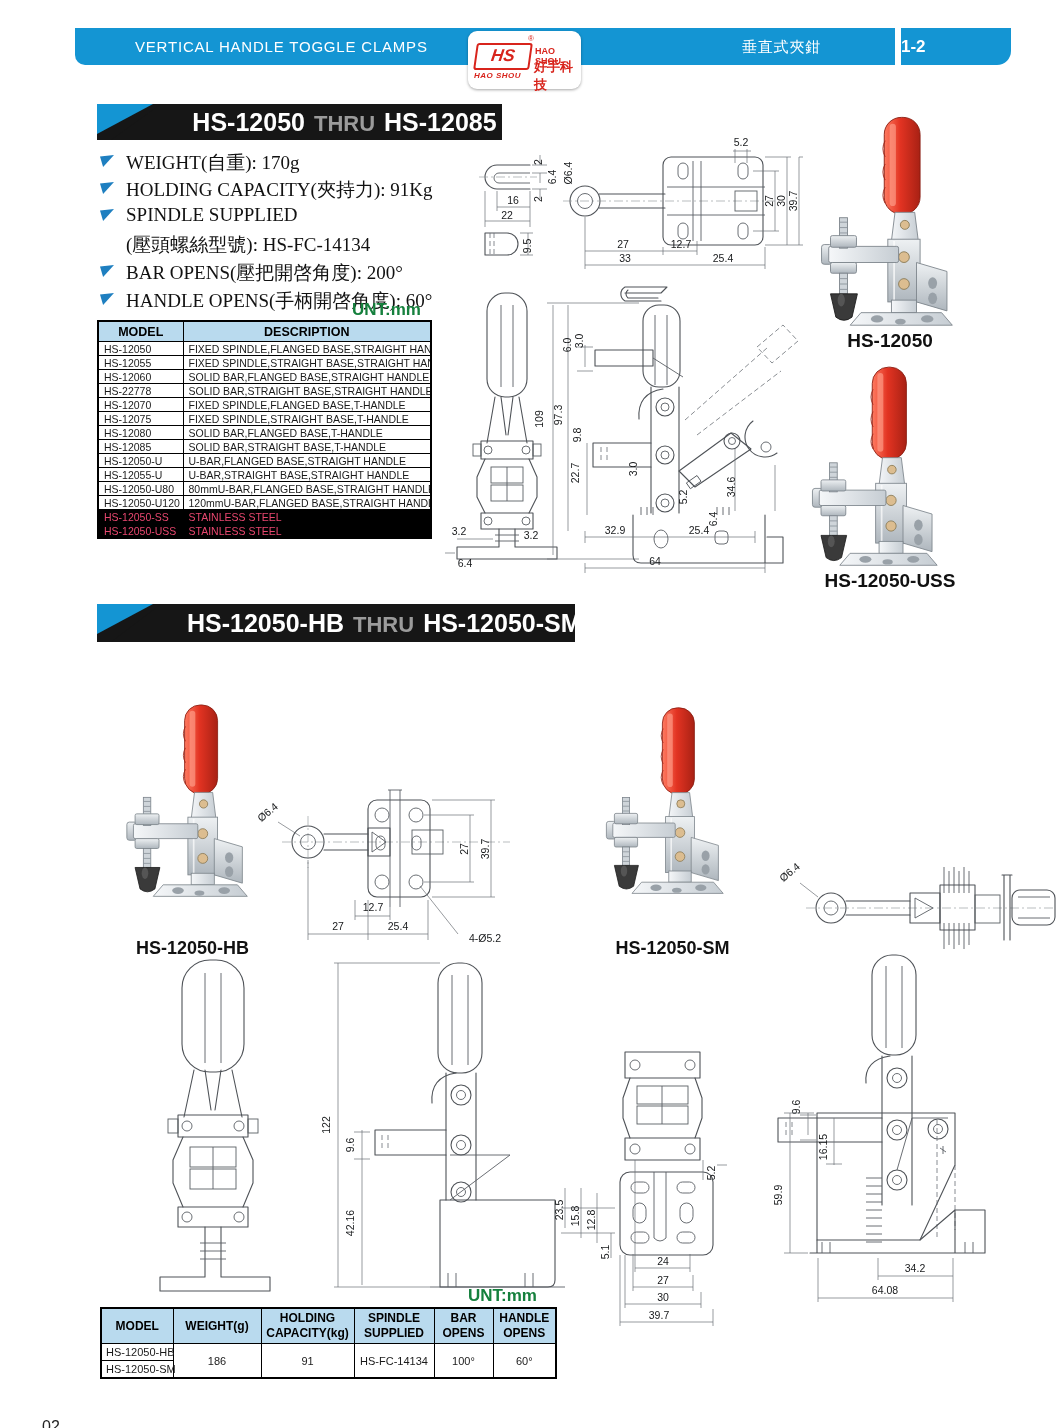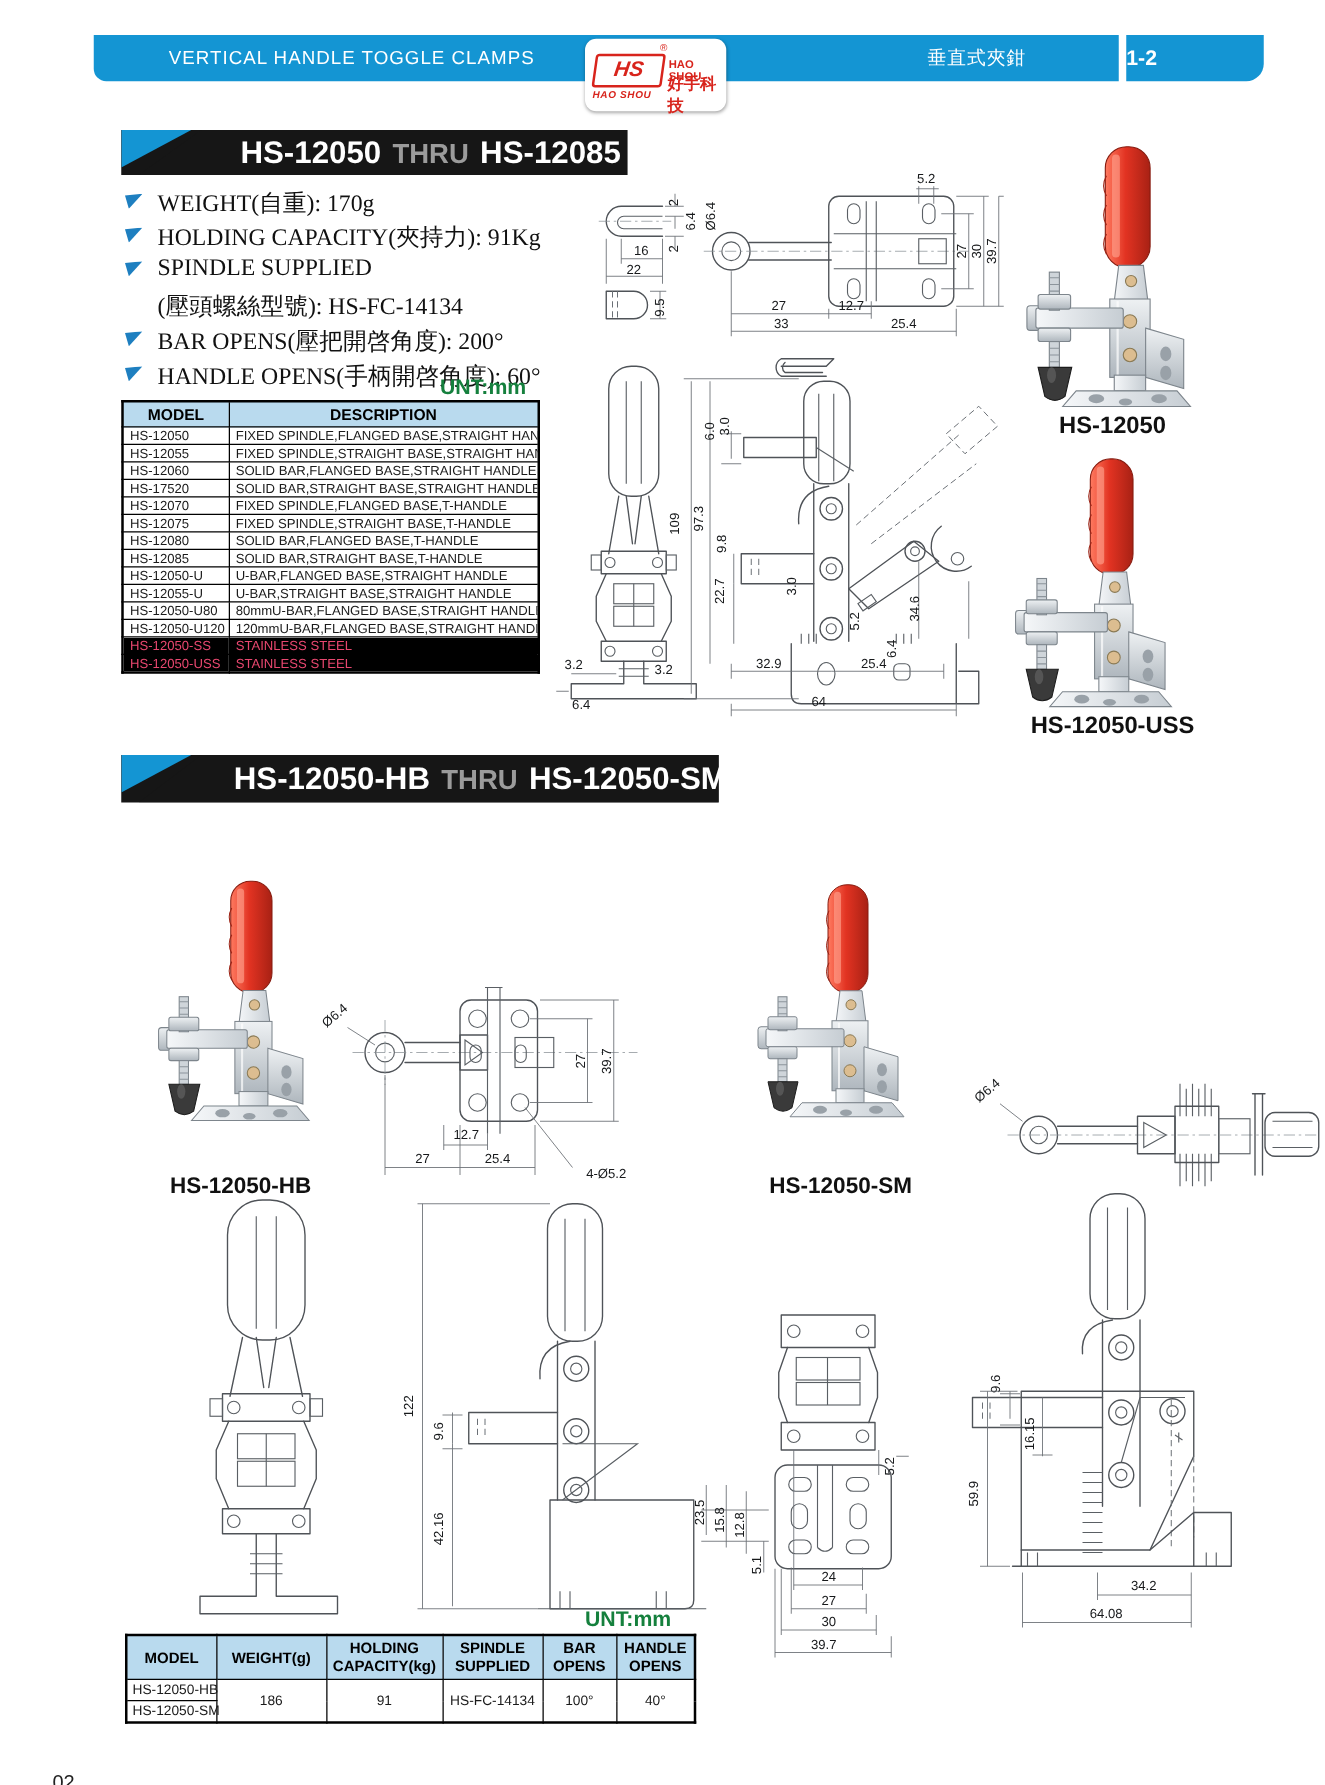--- a/index.html
+++ b/index.html
@@ -166,21 +166,21 @@
       </tr>
   <tr>
         <td>HS-12055</td>
         <td>FIXED SPINDLE,STRAIGHT BASE,STRAIGHT HANDLE</td>
       </tr>
   <tr>
         <td>HS-12060</td>
         <td>SOLID BAR,FLANGED BASE,STRAIGHT HANDLE</td>
       </tr>
   <tr>
-        <td>HS-17520</td>
+        <td>HS-22778</td>
         <td>SOLID BAR,STRAIGHT BASE,STRAIGHT HANDLE</td>
       </tr>
   <tr>
         <td>HS-12070</td>
         <td>FIXED SPINDLE,FLANGED BASE,T-HANDLE</td>
       </tr>
   <tr>
         <td>HS-12075</td>
         <td>FIXED SPINDLE,STRAIGHT BASE,T-HANDLE</td>
       </tr>
@@ -528,21 +528,21 @@
     <th>SPINDLE SUPPLIED</th>
     <th>BAR OPENS</th>
     <th>HANDLE OPENS</th>
   </tr>
   <tr>
     <td class="mod">HS-12050-HB</td>
     <td rowspan="2">186</td>
     <td rowspan="2">91</td>
     <td rowspan="2">HS-FC-14134</td>
     <td rowspan="2">100°</td>
-    <td rowspan="2">40°</td>
+    <td rowspan="2">60°</td>
   </tr>
   <tr>
     <td class="mod">HS-12050-SM</td>
   </tr>
 </tbody>
   </table>
 
 <div class="abs pagenum" style="left:42px;top:1378px;">02</div>
 
 </body></html>

